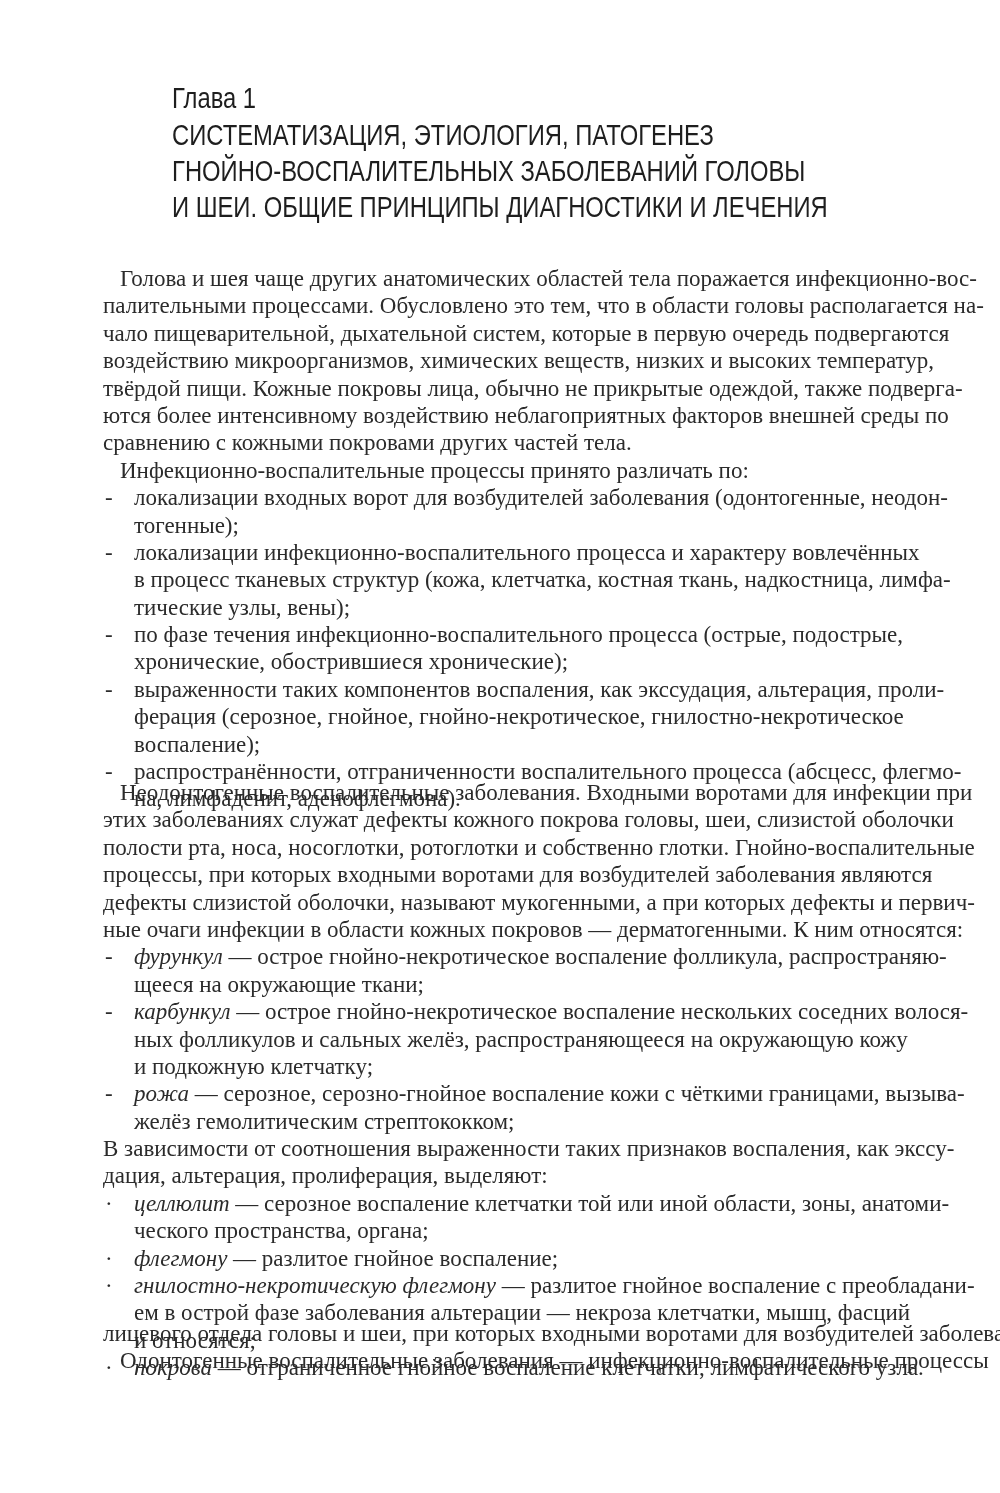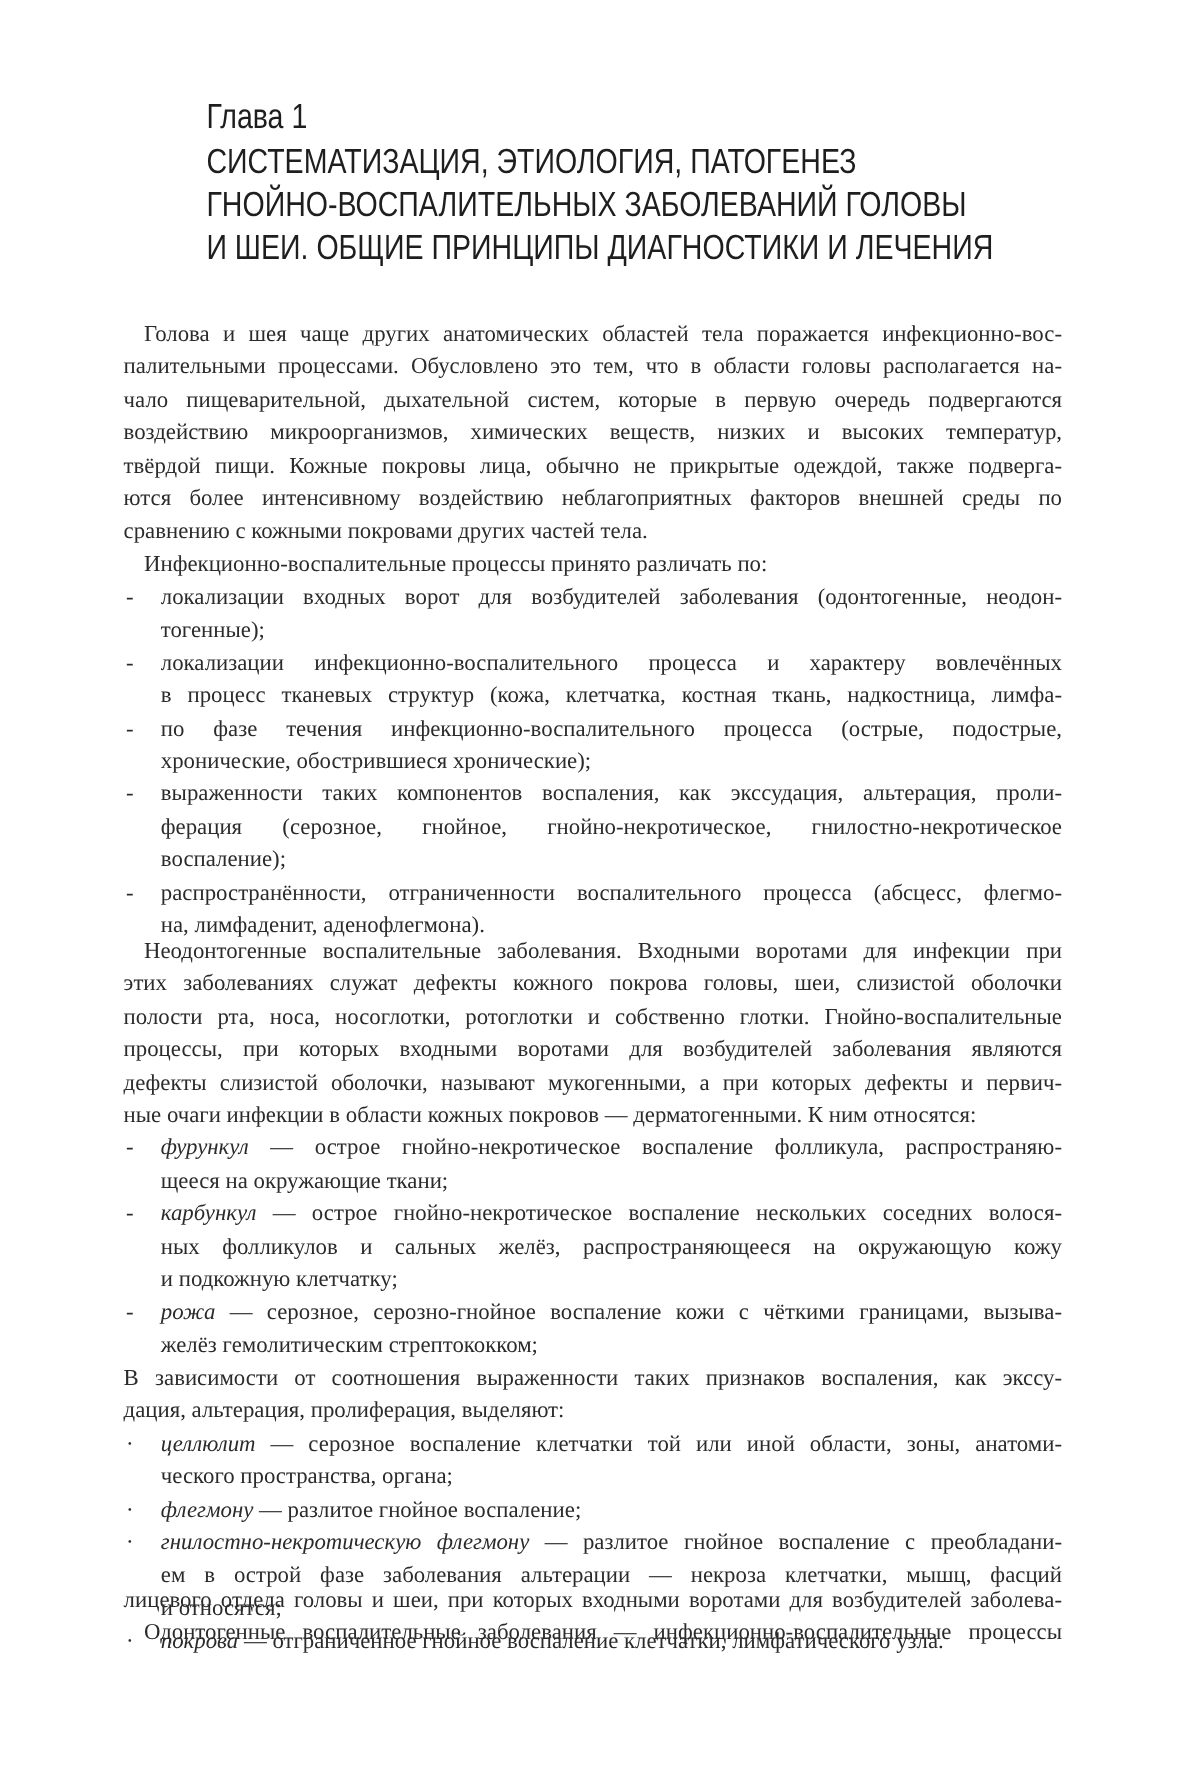--- a/index.html
+++ b/index.html
@@ -2,21 +2,21 @@
 <html><head>
 <meta charset="utf-8">
 <style>
   html, body { margin: 0; padding: 0; background: #ffffff; }
   body { width: 1000px; height: 1493px; position: relative; overflow: hidden; color: #2a2a2a; }
   .page { position: absolute; left: 0; top: 0; width: 1000px; height: 1493px; }
   .chapter-head { position: absolute; left: 100px; width: 800px; top: 80px; text-align: left;
     font-family: "Liberation Sans Narrow", "Liberation Sans", sans-serif; font-weight: normal; color: #1e1e1e; }
   .chapter-head .num { font-size: 29px; line-height: 37px; transform: scaleX(0.82); display: block; }
   .chapter-head .title-line { font-size: 29px; line-height: 36px; display: block; transform: scaleX(0.82); white-space: nowrap; }
-  .body { position: absolute; left: 103px; width: 782px; font-family: "Liberation Serif", serif; font-size: 19px; color: #2b2b2b; }
+  .body { position: absolute; left: 103px; width: 782px; font-family: "Liberation Serif", serif; font-size: 23px; color: #2b2b2b; }
   .line { display: block; height: 27.4px; line-height: 27.4px; white-space: nowrap; text-align: justify; text-align-last: justify; }
   .line.last { text-align-last: left; }
   .indent { padding-left: 17px; }
   .li { padding-left: 31px; position: relative; }
   .li .mark { position: absolute; left: 2px; top: 0; }
   b { font-weight: normal; }
   i.term { font-style: italic; font-weight: normal; }
 </style>
 </head>
 <body>
@@ -39,20 +39,21 @@
     <span class="line">ются более интенсивному воздействию неблагоприятных факторов внешней среды по</span>
     <span class="line last">сравнению с кожными покровами других частей тела.</span>
     <span class="line last indent">Инфекционно-воспалительные процессы принято различать по:</span>
 
     <div>
       <span class="line li"><span class="mark">-</span><span>локализации входных ворот для возбудителей заболевания (одонтогенные, неодон-</span></span>
       <span class="line li last">тогенные);</span>
 
       <span class="line li"><span class="mark">-</span><span>локализации инфекционно-воспалительного процесса и характеру вовлечённых</span></span>
       <span class="line li">в процесс тканевых структур (кожа, клетчатка, костная ткань, надкостница, лимфа-</span>
+      <span class="line li last">тические узлы, вены);</span>
 
       <span class="line li"><span class="mark">-</span><span>по фазе течения инфекционно-воспалительного процесса (острые, подострые,</span></span>
       <span class="line li last">хронические, обострившиеся хронические);</span>
 
       <span class="line li"><span class="mark">-</span><span>выраженности таких компонентов воспаления, как экссудация, альтерация, проли-</span></span>
       <span class="line li">ферация (серозное, гнойное, гнойно-некротическое, гнилостно-некротическое</span>
       <span class="line li last">воспаление);</span>
 
       <span class="line li"><span class="mark">-</span><span>распространённости, отграниченности воспалительного процесса (абсцесс, флегмо-</span></span>
       <span class="line li last">на, лимфаденит, аденофлегмона).</span>

